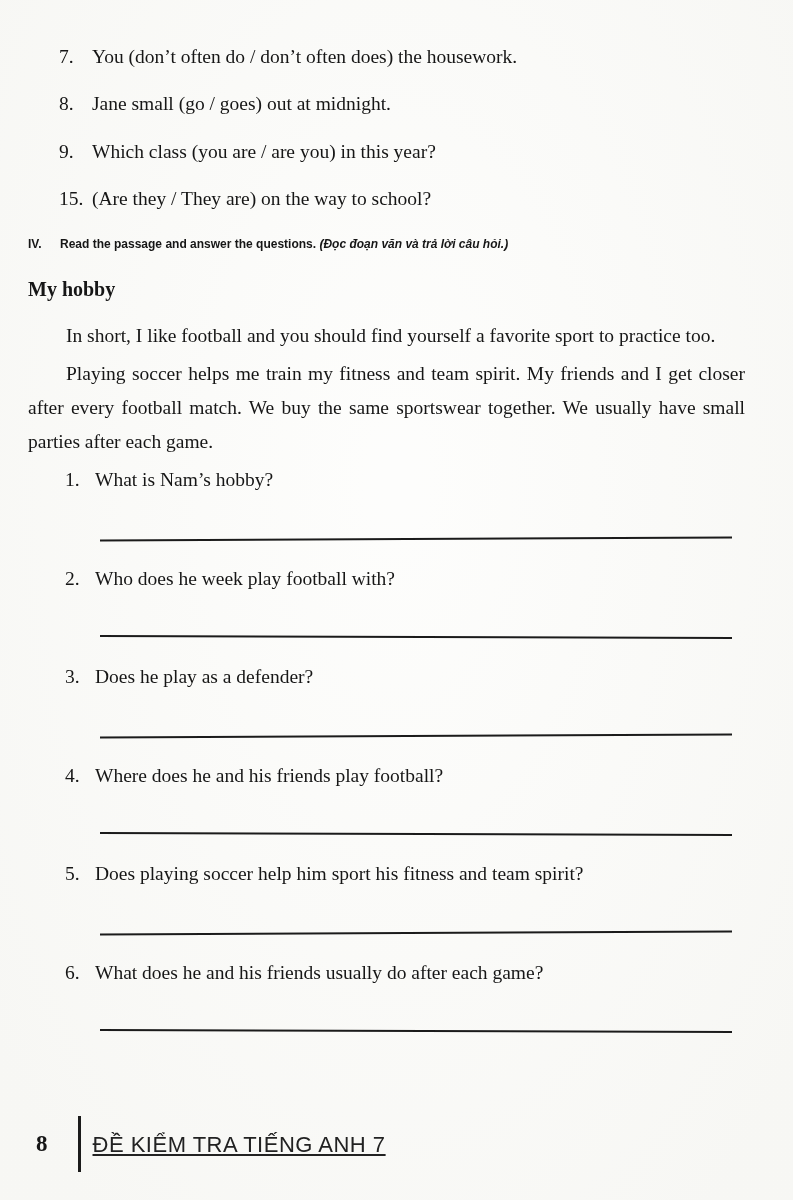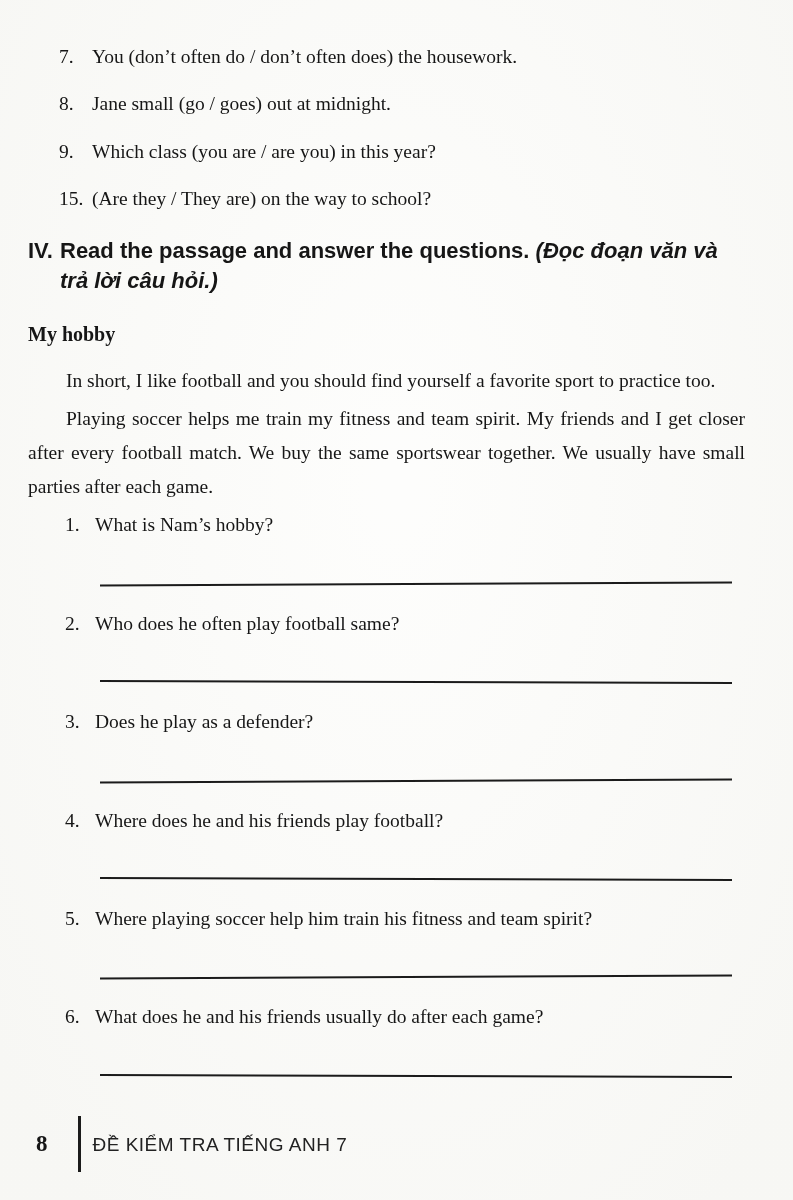--- a/index.html
+++ b/index.html
@@ -32,21 +32,21 @@
     flex: 0 0 33px;
     margin-left: 31px;
   }
   .ex-item .txt { flex: 1; }
 
   
   .section-head {
     display: flex;
     font-family: "Liberation Sans", sans-serif;
     font-weight: bold;
-    font-size: 22px;
+    font-size: 12px;
     line-height: 1.4;
     margin-top: 12px;
     padding-right: 2px;
   }
   .section-head .numeral { flex: 0 0 32px; }
   .section-head .vi { font-style: italic; }
 
   
   .passage-title {
     text-align: left;
@@ -99,24 +99,25 @@
     width: 42px;
   }
   .footer .divider {
     width: 2.5px;
     height: 56px;
     background: #1b1b1b;
     margin-right: 12px;
   }
   .footer .book-title {
     font-family: "Liberation Sans", sans-serif;
-    font-size: 19px;
+    font-size: 22px;
     letter-spacing: 0.5px;
     color: #222;
     padding-top: 2px;
+    text-decoration: underline;
   }
 </style>
 </head>
 <body>
 
 <div class="page">
 
   <div>
     <div class="ex-item">
       <span class="num">7.</span>
@@ -147,39 +148,39 @@
 
   <div class="questions">
     <div class="q-item">
       <span class="num">1.</span>
       <span class="txt">What is Nam’s hobby?</span>
     </div>
     <hr class="answer-line">
 
     <div class="q-item">
       <span class="num">2.</span>
-      <span class="txt">Who does he often play football same?</span>
+      <span class="txt">Who does he week play football with?</span>
     </div>
     <hr class="answer-line alt">
 
     <div class="q-item">
       <span class="num">3.</span>
       <span class="txt">Does he play as a defender?</span>
     </div>
     <hr class="answer-line">
 
     <div class="q-item">
       <span class="num">4.</span>
       <span class="txt">Where does he and his friends play football?</span>
     </div>
     <hr class="answer-line alt">
 
     <div class="q-item">
       <span class="num">5.</span>
-      <span class="txt">Where playing soccer help him train his fitness and team spirit?</span>
+      <span class="txt">Does playing soccer help him sport his fitness and team spirit?</span>
     </div>
     <hr class="answer-line">
 
     <div class="q-item">
       <span class="num">6.</span>
       <span class="txt">What does he and his friends usually do after each game?</span>
     </div>
     <hr class="answer-line alt">
   </div>
 

